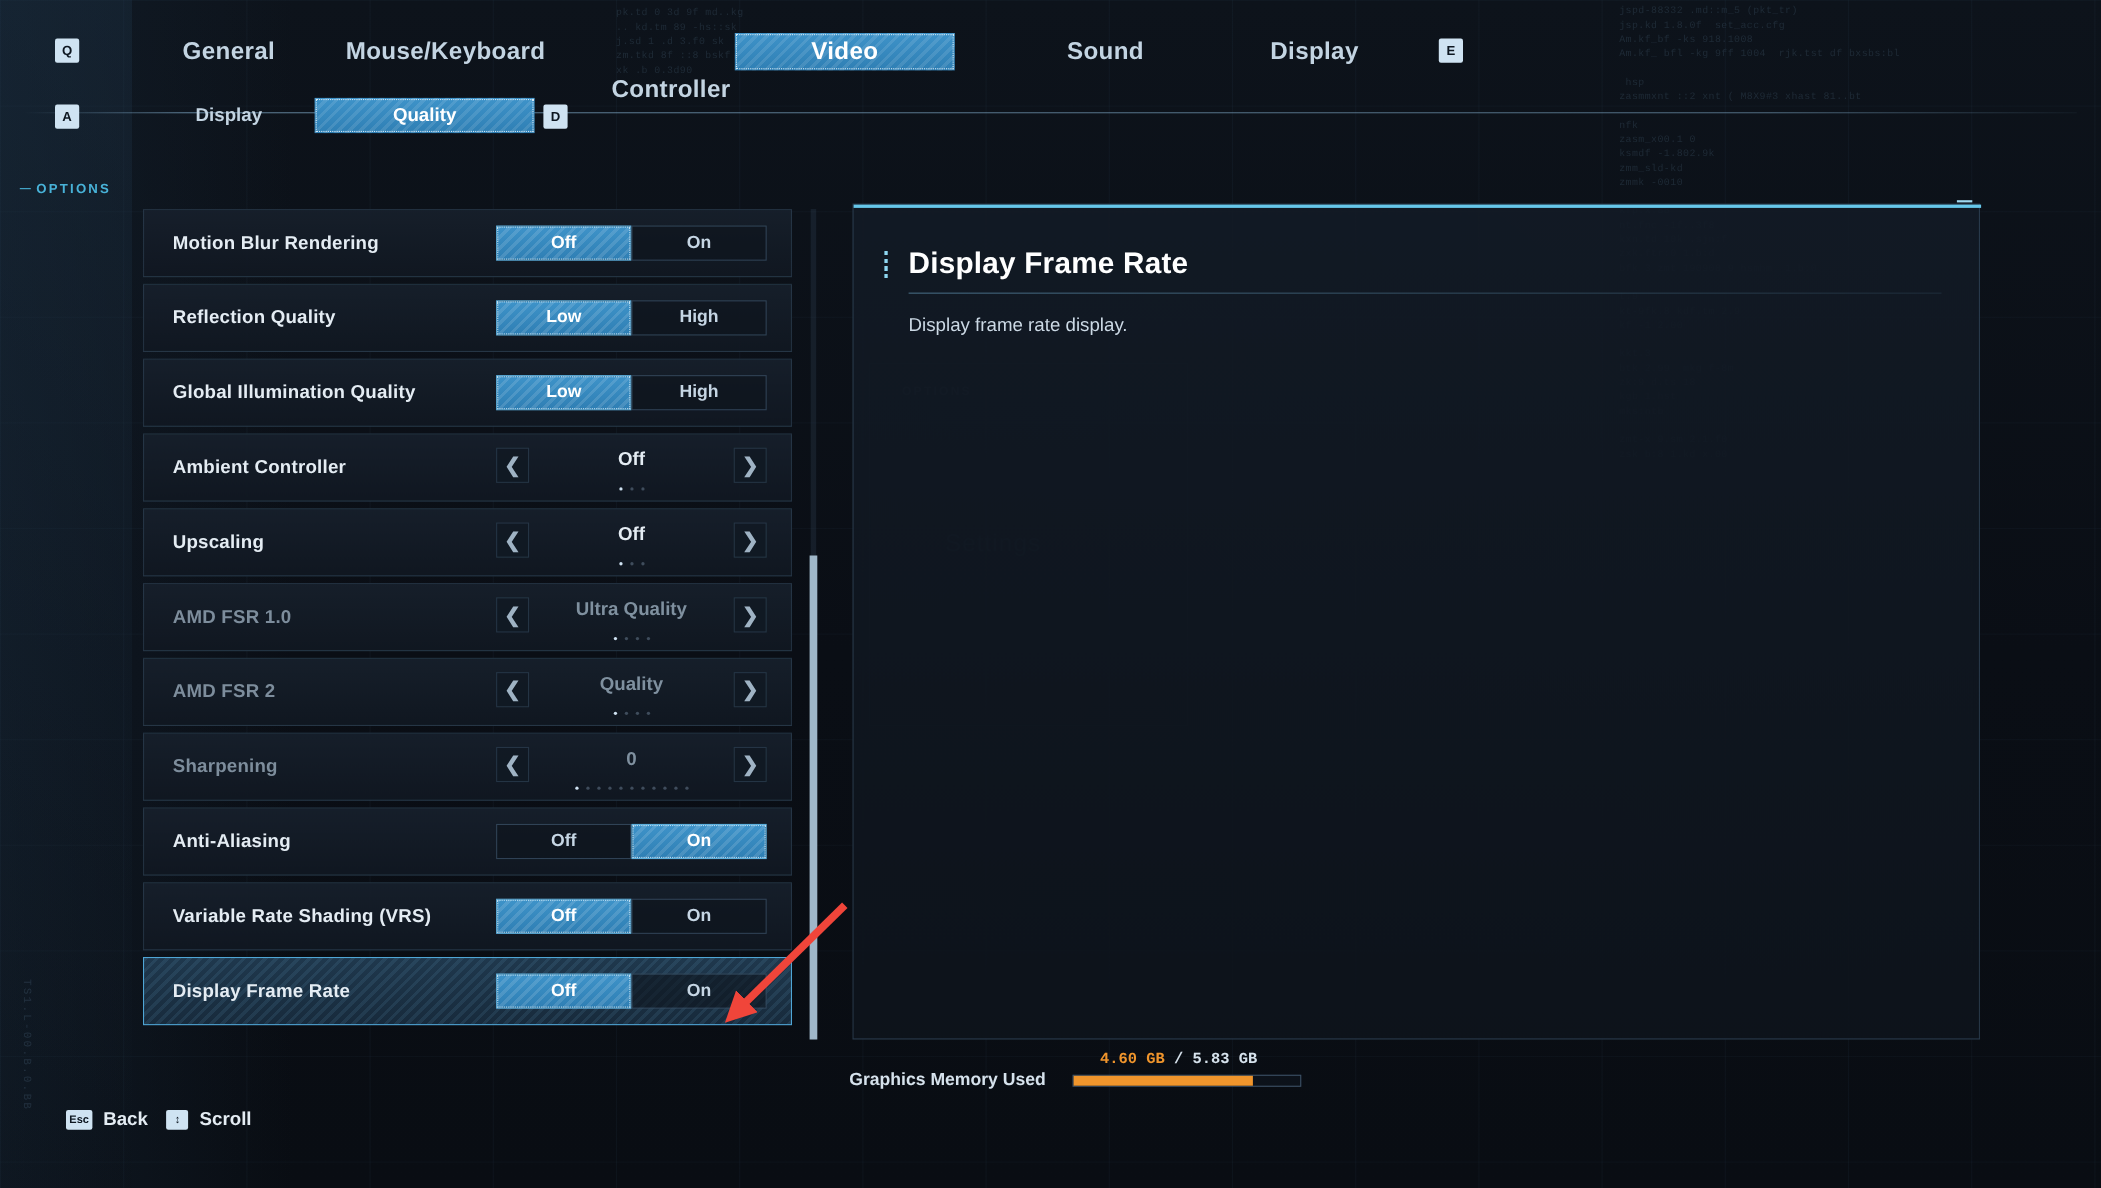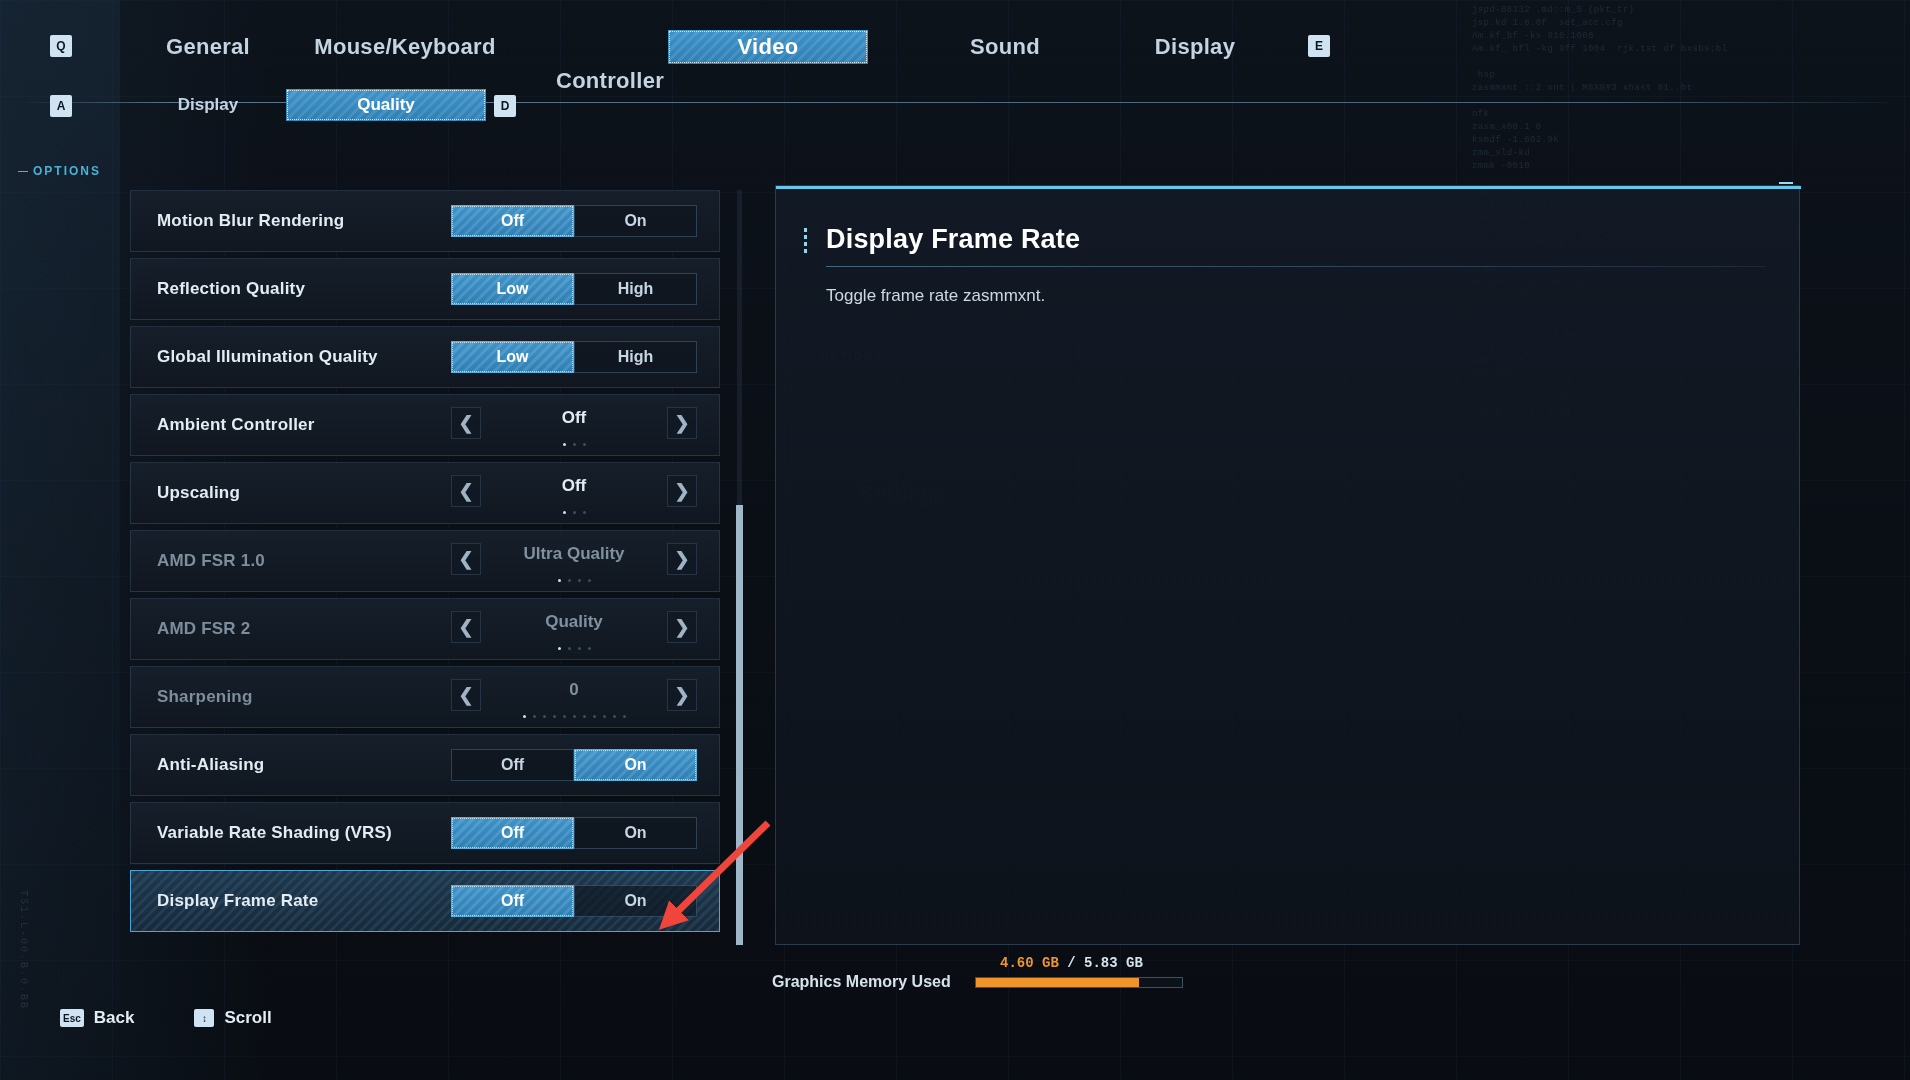--- a/index.html
+++ b/index.html
@@ -282,21 +282,21 @@
   .reset-btn {
     position: absolute; left: 1588px; top: 956px;
     width: 212px; height: 56px;
     display: flex; align-items: center; justify-content: center;
     border: 1px solid rgba(120,160,195,0.45);
     background: linear-gradient(180deg, rgba(22,31,43,0.95), rgba(15,22,31,0.95));
     color: #e4ecf3; font-size: 17px; font-weight: bold;
   }
 
   
-  .footer { position: absolute; left: 60px; top: 1008px; display: flex; align-items: flex-start; gap: 60px; }
+  .footer { position: absolute; left: 60px; top: 1008px; display: flex; align-items: flex-start; gap: 17px; }
   .hint { display: flex; align-items: center; gap: 10px; color: #e4ecf3; font-size: 17px; font-weight: bold; }
   .hint .cap {
     display: inline-flex; align-items: center; justify-content: center;
     min-width: 20px; height: 18px; padding: 0 3px;
     background: #cfe3f2; color: #0d1620;
     font-size: 10px; font-weight: bold; border-radius: 2px;
   }
 
   
   .anno-arrow { position: absolute; left: 650px; top: 815px; pointer-events: none; }
@@ -332,20 +332,25 @@
 kf -1 2.00
 
 kkt.3
 btk 2.99  mkg f-8m
 zk:9 d.ts 18
 kgb 1.hst
 mks:ntb
 
 zmt-x 9.sm 2.1.f0
 zsk b:8 1.kd x.00</div>
+  <div class="bg-text-block bg-mid">pk.td 0 3d 9f md..kg
+.. kd.tm 89 -hs::sk
+j.sd 1 .d 3.f0 sk
+zm.tkd 8f ::8 bskf
+xk .b 0.3d90</div>
   <div class="ghost-panel">
     <div class="g-title">Settings</div>
   </div>
   <div class="ghost-opt">OPTIONS</div>
   <div class="vert-code">TS1.L-00.B.0.BB</div>
 
   <div class="topbar">
     <div class="nav-rule"></div>
     <div class="keycap nav-key-left">Q</div>
     <div class="keycap nav-key-right">E</div>
@@ -510,21 +515,21 @@
 
   <div class="detail">
     <div class="detail-topline">
       <div class="detail-topnub"></div>
     </div>
     <div class="detail-title-wrap">
       <div class="detail-bar"></div>
       <div class="detail-title">Display Frame Rate</div>
       <div class="detail-underline"></div>
     </div>
-    <div class="detail-desc">Toggle frame rate zasmmxnt.</div>
+    <div class="detail-desc">Display frame rate display.</div>
   </div>
 
   <div class="mem-label">Graphics Memory Used</div>
   <div class="mem-text">
     <span class="mem-used">4.60 GB</span>
     <span class="mem-sep">/</span>
     <span class="mem-total">5.83 GB</span>
   </div>
   <div class="mem-bar-outer">
     <div class="mem-bar-fill" id="mem-fill" style="width: 79%;"></div>

